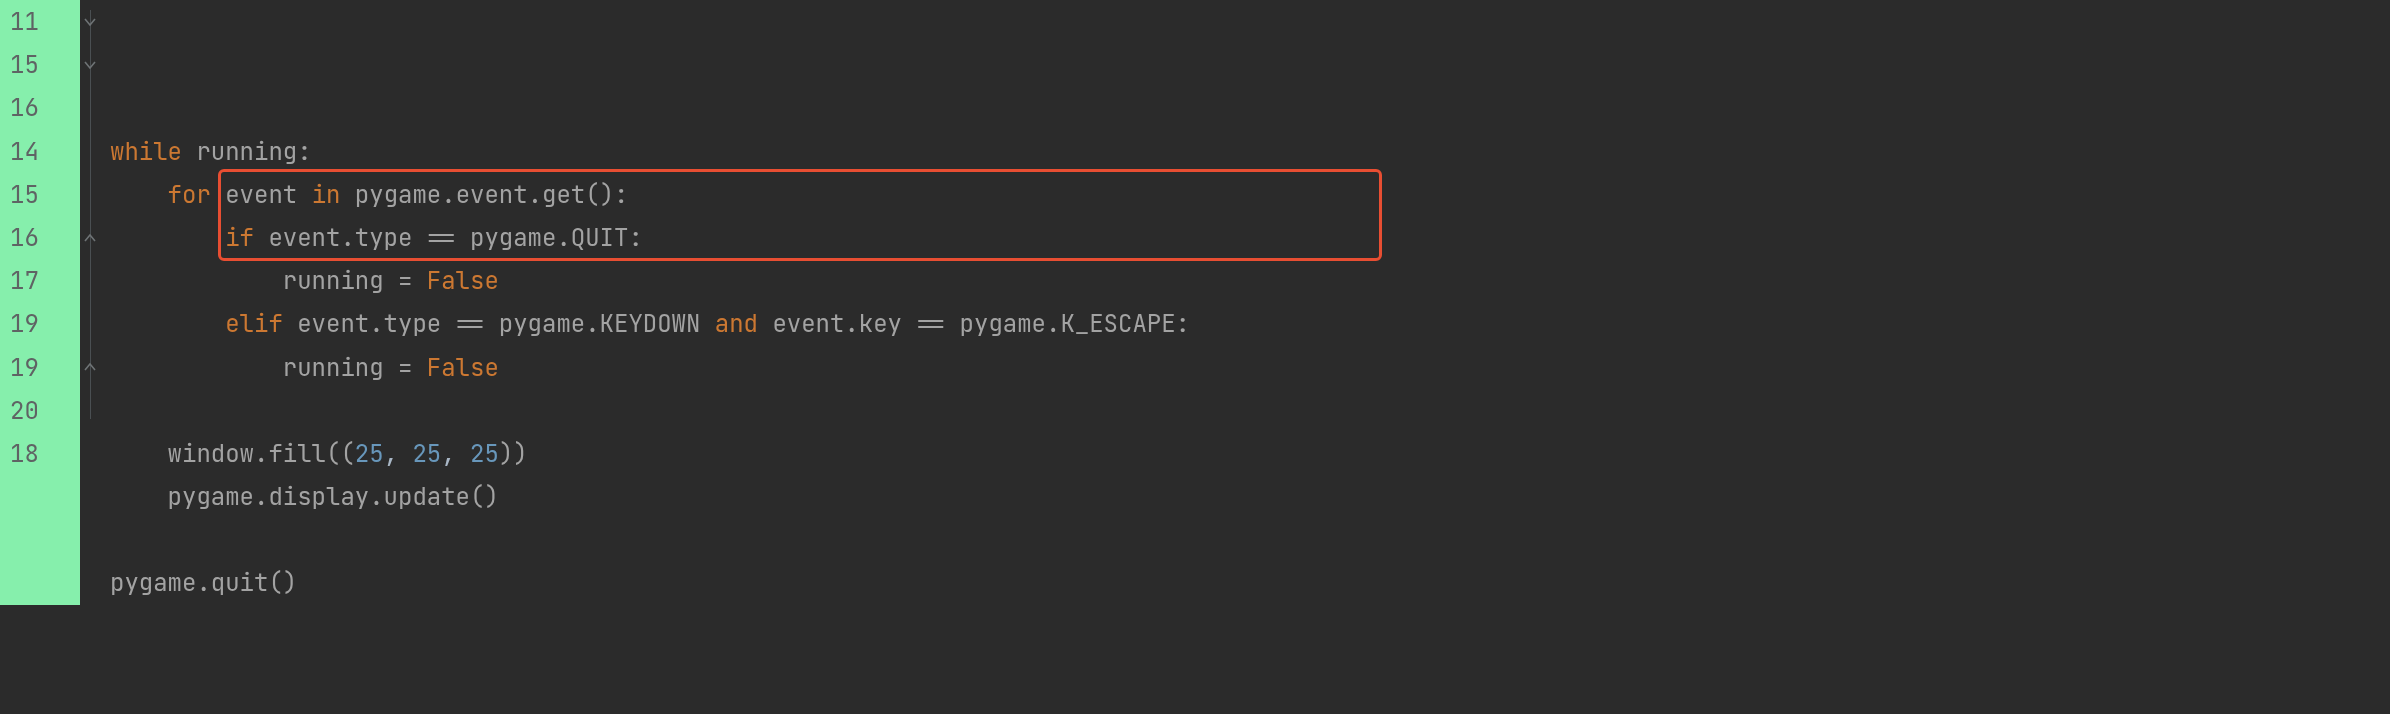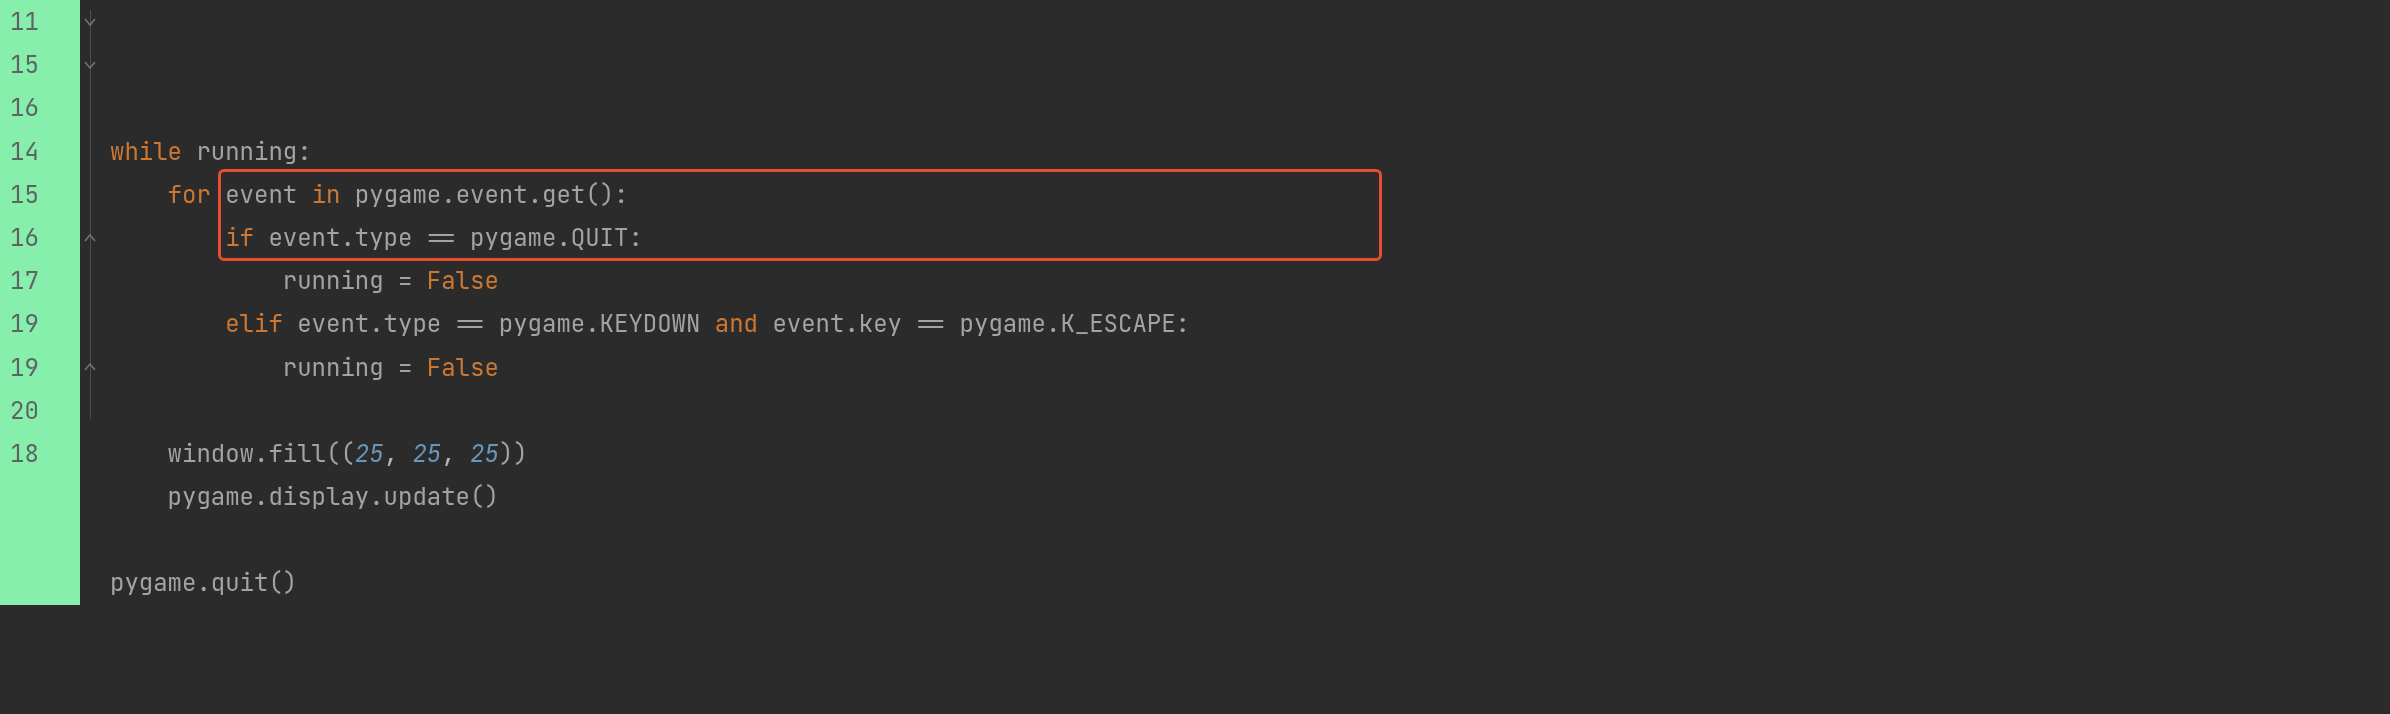--- a/index.html
+++ b/index.html
@@ -49,21 +49,21 @@
   .fold-marker svg { display: block; }
   .code {
     position: relative;
     flex: 1 1 auto;
     padding-left: 8px;
     white-space: pre;
   }
   .code-line { height: 43.2px; }
   .tk-kw   { color: #CC7832; }
   .tk-def  { color: #a3a3a3; }
-  .tk-num  { color: #6897BB; font-style: italic; }
+  .tk-num  { color: #6897BB; }
   .tk-punc { color: #A9B7C6; }
   .highlight-box {
     position: absolute;
     border: 3px solid #E84E32;
     border-radius: 6px;
     pointer-events: none;
   }
 </style>
 </head>
 <body>

